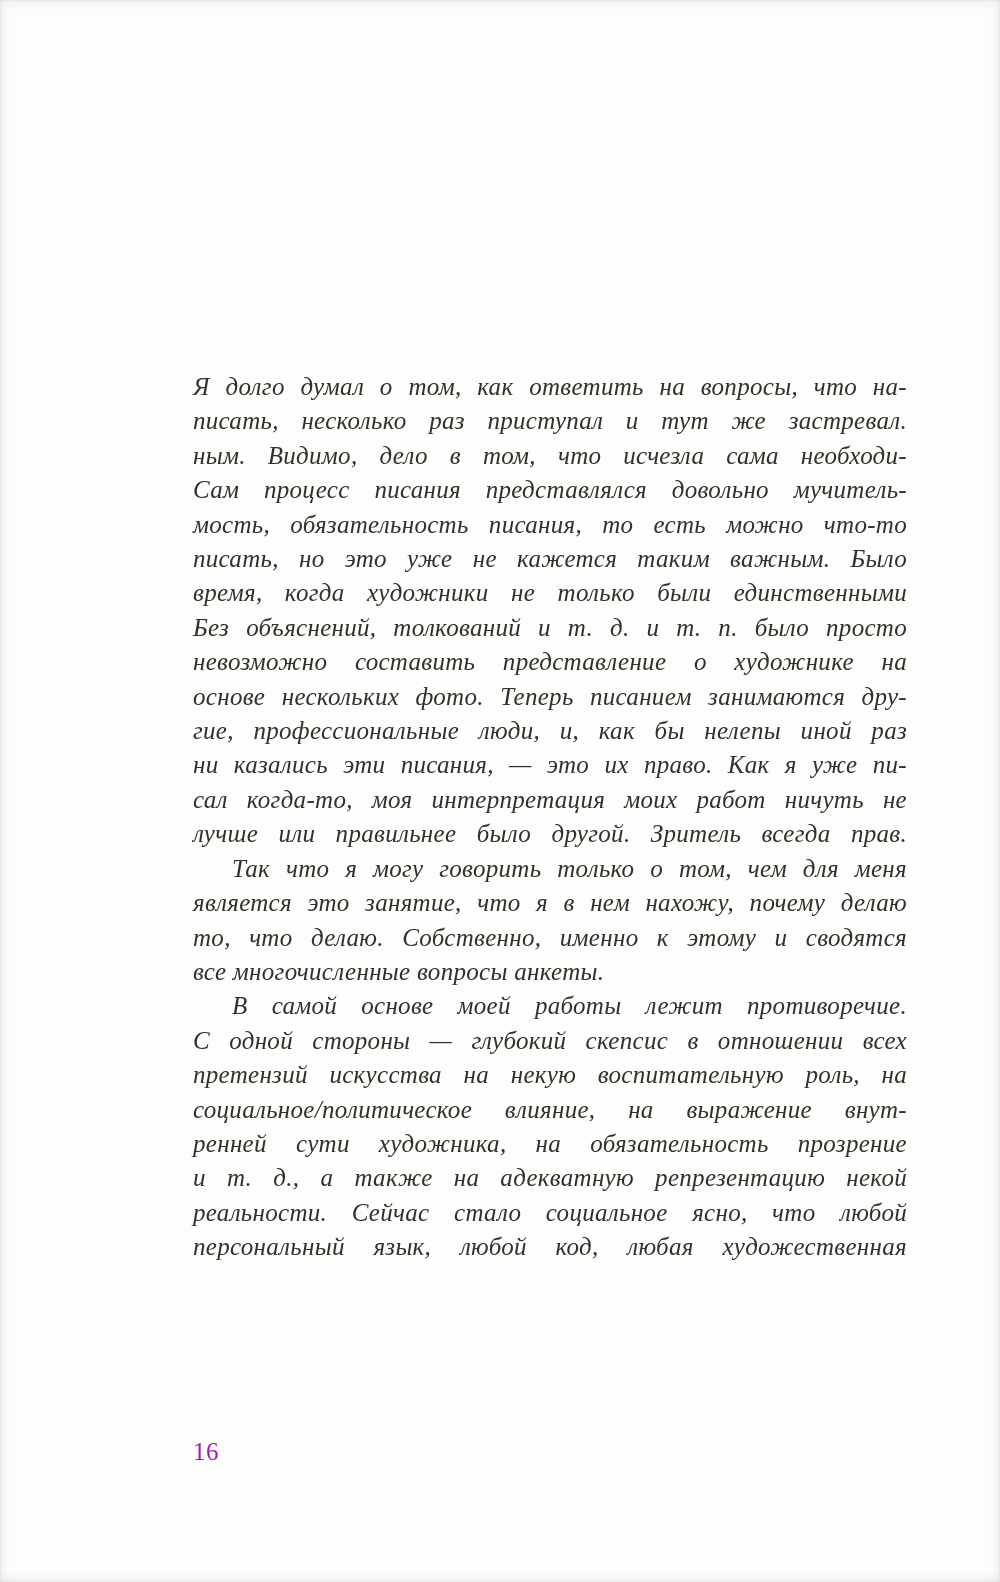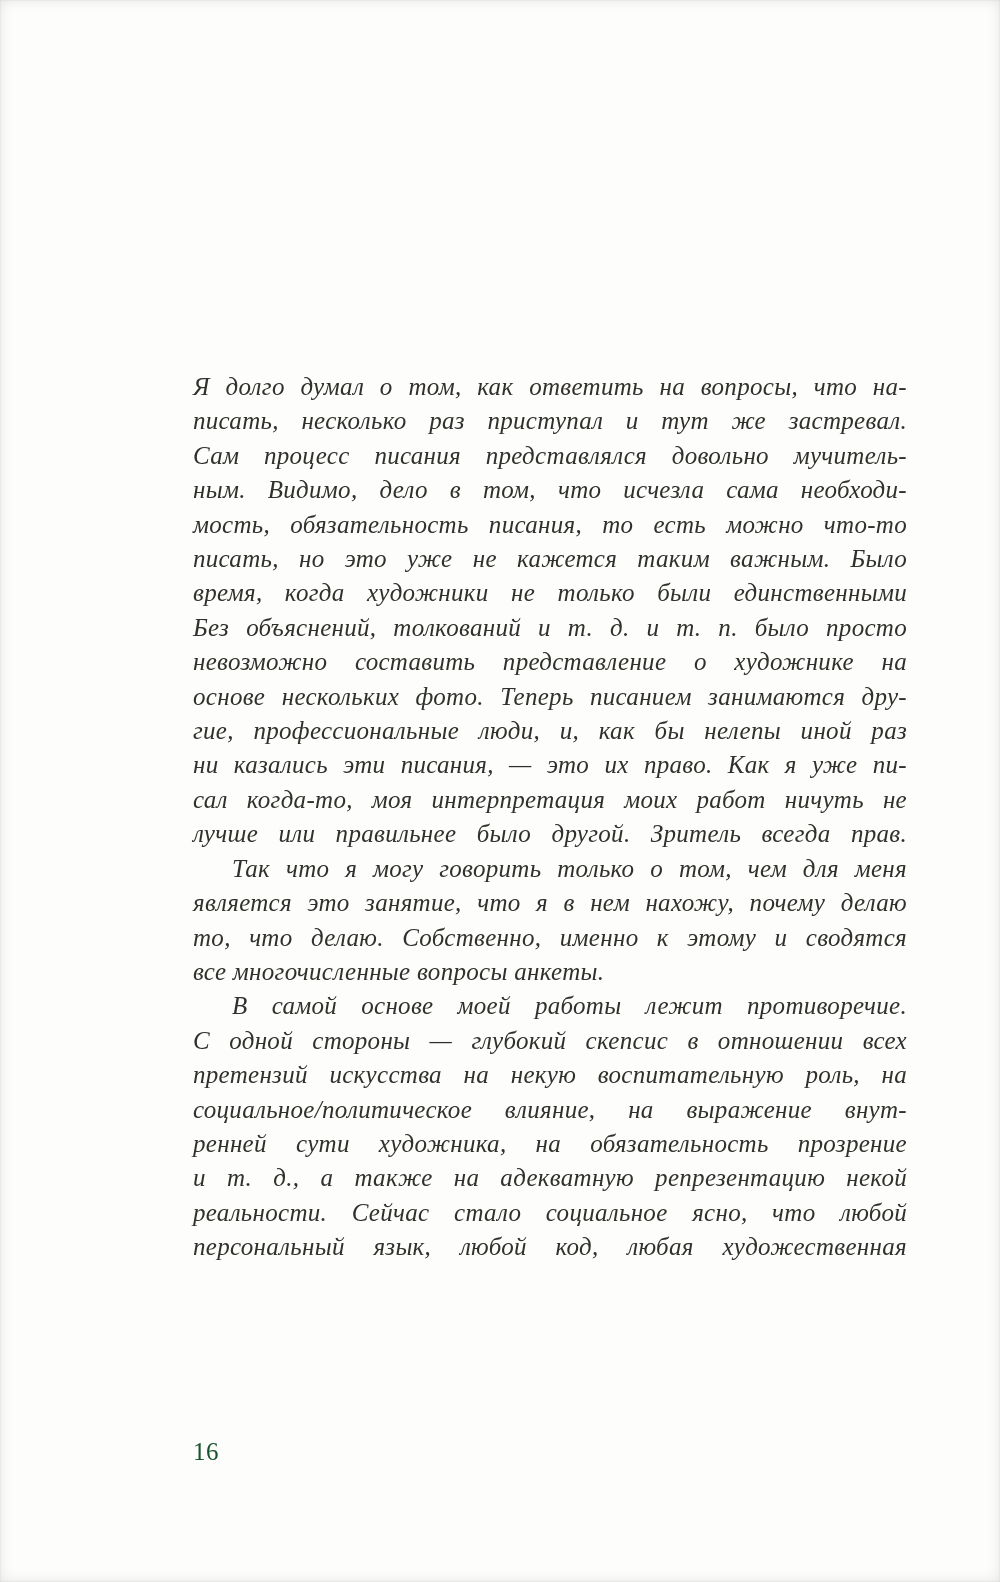--- a/index.html
+++ b/index.html
@@ -40,33 +40,33 @@
   .line.last {
     text-align: right;
     text-align-last: left;
   }
   .page-number {
     position: absolute;
     left: 193px;
     top: 1438px;
     font-style: normal;
     font-size: 25px;
-    color: #14532d;
+    color: #a21caf;
     letter-spacing: 0.5px;
   }
 </style>
 </head>
 <body>
 
 <div class="scan">
   <div class="text-block" id="text-block">
       <div class="line">Я долго думал о том, как ответить на вопросы, что на-</div>
       <div class="line">писать, несколько раз приступал и тут же застревал.</div>
+      <div class="line">ным. Видимо, дело в том, что исчезла сама необходи-</div>
       <div class="line">Сам процесс писания представлялся довольно мучитель-</div>
-      <div class="line">ным. Видимо, дело в том, что исчезла сама необходи-</div>
       <div class="line">мость, обязательность писания, то есть можно что-то</div>
       <div class="line">писать, но это уже не кажется таким важным. Было</div>
       <div class="line">время, когда художники не только были единственными</div>
       <div class="line">Без объяснений, толкований и т. д. и т. п. было просто</div>
       <div class="line">невозможно составить представление о художнике на</div>
       <div class="line">основе нескольких фото. Теперь писанием занимаются дру-</div>
       <div class="line">гие, профессиональные люди, и, как бы нелепы иной раз</div>
       <div class="line">ни казались эти писания, — это их право. Как я уже пи-</div>
       <div class="line">сал когда-то, моя интерпретация моих работ ничуть не</div>
       <div class="line">лучше или правильнее было другой. Зритель всегда прав.</div>

